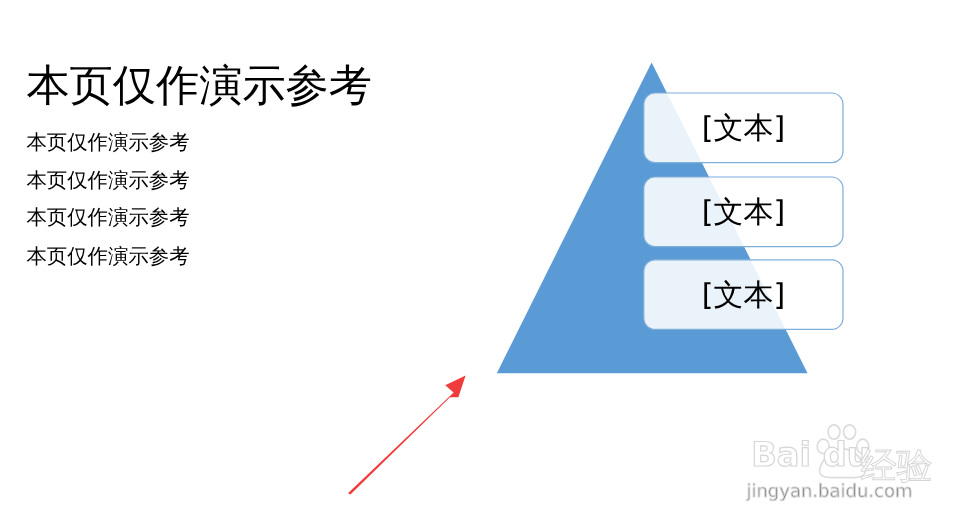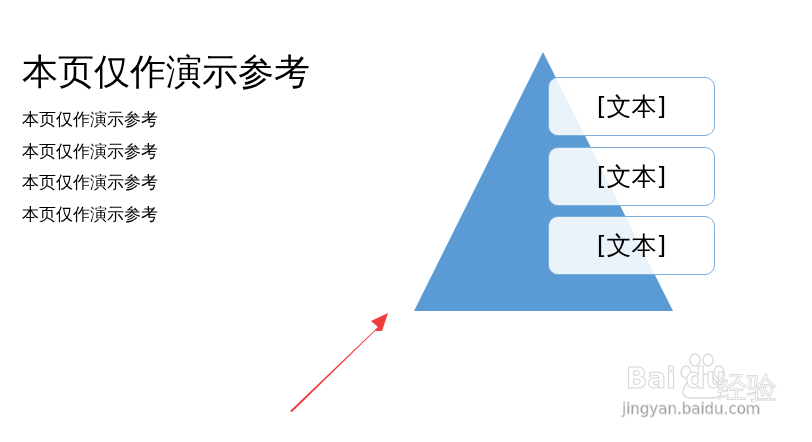--- a/index.html
+++ b/index.html
@@ -3,21 +3,21 @@
   <meta charset="utf-8">
   <style>
     html, body { margin: 0; padding: 0; background: #ffffff; }
     body { width: 812px; height: 442px; position: relative; overflow: hidden;
            font-family: "DejaVu Sans", "Liberation Sans", sans-serif; color: #000; }
     .title { position: absolute; left: 22px; top: 50px; font-size: 36px; line-height: 44px;
              margin: 0; font-weight: normal; letter-spacing: 0px; white-space: nowrap; }
     .lines { position: absolute; left: 22px; top: 104px; margin: 0; padding: 0; list-style: none; }
     .lines li { font-size: 17px; line-height: 31.5px; white-space: nowrap; }
     svg.diagram { position: absolute; left: 0; top: 0; }
-    .box { position: absolute; left: 548px; width: 167px; height: 59px;
+    .box { position: absolute; left: 536px; width: 167px; height: 59px;
            border: 1.5px solid #7eaedb; border-radius: 10px;
            background: rgba(255,255,255,0.88);
            display: flex; align-items: center; justify-content: center;
            font-size: 25px; box-sizing: border-box; white-space: nowrap; }
     .watermark { position: absolute; left: 620px; top: 352px; width: 160px; height: 80px; opacity: 0.9; }
     .wm-text { position: absolute; left: 622px; top: 400px; font-size: 15px; color: #737373;
                -webkit-text-stroke: 0.8px #d6d6d6; font-family: "DejaVu Sans", sans-serif; letter-spacing: 0px; }
     .wm-brand { position: absolute; left: 626px; top: 362px; font-size: 28px; font-weight: bold; color: #ffffff;
                 -webkit-text-stroke: 1px #d6d6d6; font-family: "DejaVu Sans", sans-serif; }
     .wm-cn { position: absolute; left: 717px; top: 368px; font-size: 30px; color: #ffffff;

